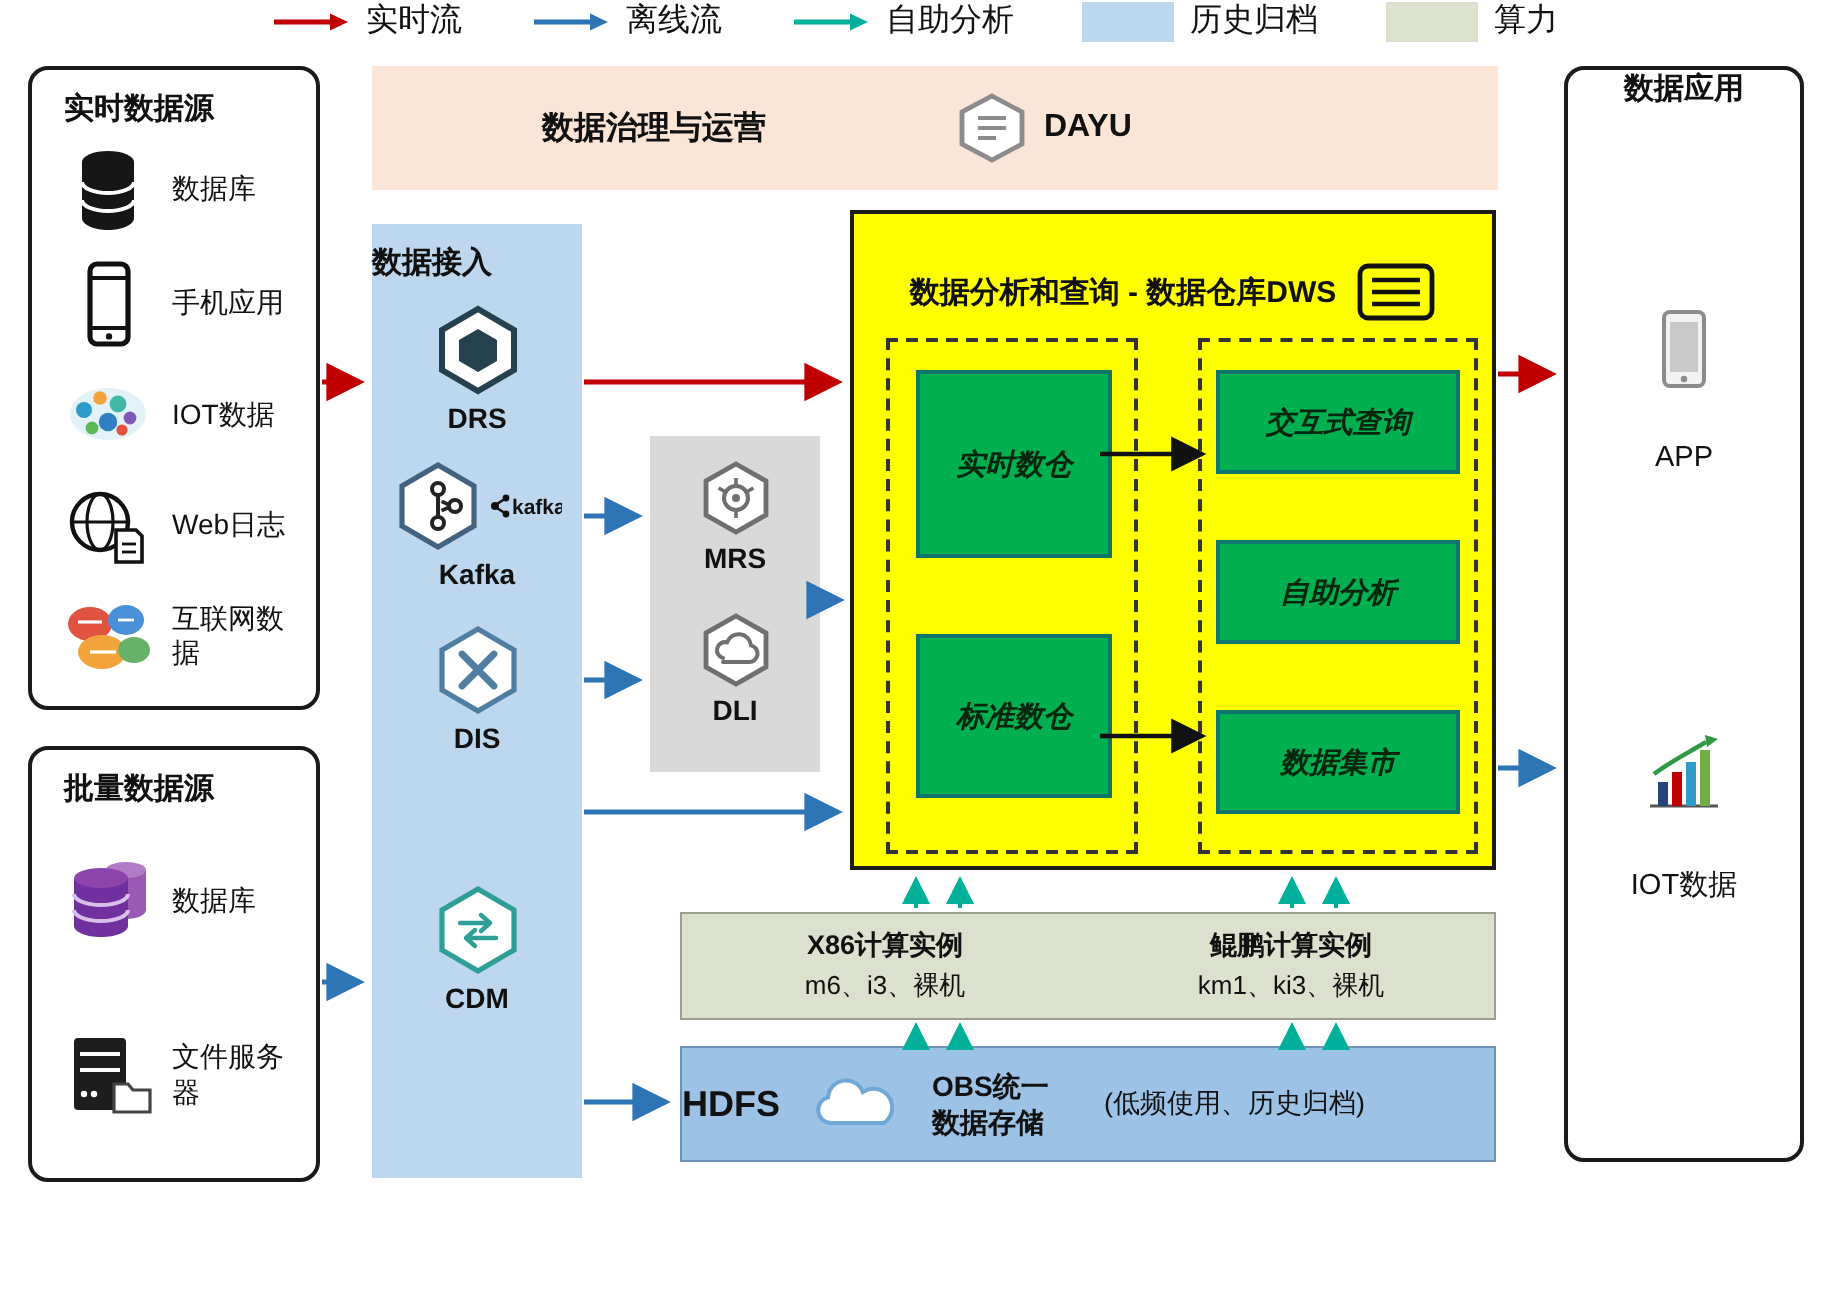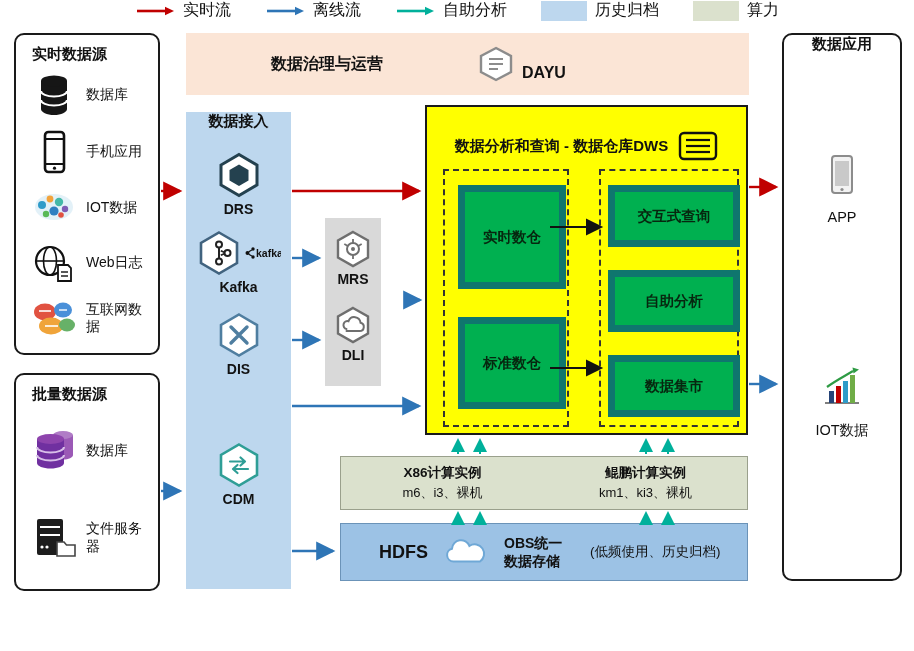--- a/index.html
+++ b/index.html
@@ -7,31 +7,31 @@
           font-family:"Liberation Sans","DejaVu Sans",sans-serif;color:#111;}
   .abs{position:absolute;box-sizing:border-box;}
   .panel{border:2px solid #1a1a1a;border-radius:10px;background:#fff;}
   .ttl{font-weight:bold;font-size:15px;color:#111;}
   .src-items{display:flex;flex-direction:column;justify-content:space-around;flex:1;}
   .src-item{display:flex;align-items:center;gap:8px;padding:0 4px 0 10px;}
   .src-icon{width:48px;display:flex;justify-content:center;align-items:center;flex:none;}
   .src-label{font-size:14px;line-height:1.25;max-width:62px;}
   .col-item{position:absolute;left:0;width:100%;display:flex;flex-direction:column;align-items:center;gap:3px;}
   .col-label{font-weight:bold;font-size:14px;}
-  .gbox{position:absolute;background:#00b050;border:7px solid #0f766e;display:flex;align-items:center;
-        justify-content:center;font-weight:bold;font-size:14.5px;color:#06270f;text-align:center;}
+  .gbox{position:absolute;background:#00b050;border:2px solid #0f766e;display:flex;align-items:center;
+        justify-content:center;font-weight:bold;font-size:14.5px;color:#06270f;text-align:center;font-style:italic;}
   .dashed{position:absolute;border:2px dashed #333;}
   .compute-half{flex:1;display:flex;flex-direction:column;align-items:center;justify-content:center;gap:2px;}
   .c-title{font-weight:bold;font-size:13.5px;}
   .c-detail{font-size:13px;}
   .legend-row{position:absolute;left:0;right:0;top:610;display:flex;justify-content:center;
               align-items:center;gap:34px;}
   .legend-item{display:flex;align-items:center;gap:8px;font-size:16px;font-family:Liberation Mono, monospace;}
   .swatch{width:46px;height:20px;}
-  .app-item{position:absolute;left:0;width:100%;display:flex;flex-direction:column;align-items:center;gap:12px;}
+  .app-item{position:absolute;left:0;width:100%;display:flex;flex-direction:column;align-items:center;gap:24px;}
   .app-label{font-size:14.5px;}
   svg{display:block;}
 </style>
 </head>
 <body>
 
 <div class="canvas">
 
   <div class="abs panel" style="left:14px;top:33px;width:146px;height:322px;display:flex;flex-direction:column;padding:8px 4px;">
     <div class="ttl" style="padding:2px 0 2px 12px;">实时数据源</div>
@@ -128,35 +128,35 @@
             <path d="M26 26 h7 l2.5 3 h8.5 v11 h-18 z" fill="#fff" stroke="#444" stroke-width="1.6"></path>
           </svg>
         </span>
         <span class="src-label">文件服务器</span>
       </div>
     </div>
   </div>
 
   <div class="abs" style="left:186px;top:33px;width:563px;height:62px;background:#fbe5d6;display:flex;align-items:center;padding-left:85px;gap:95px;">
     <span class="ttl" style="font-size:16px;">数据治理与运营</span>
-    <span style="display:flex;align-items:flex-end;gap:8px;">
+    <span style="display:flex;align-items:center;gap:8px;">
       <span>
         <svg width="36" height="36" viewBox="0 0 36 36">
           <polygon points="18,2 33,10 33,26 18,34 3,26 3,10" fill="#fff" stroke="#8c8c8c" stroke-width="2.4"></polygon>
           <line x1="11" y1="13" x2="25" y2="13" stroke="#8c8c8c" stroke-width="2"></line>
           <line x1="11" y1="18" x2="25" y2="18" stroke="#8c8c8c" stroke-width="2"></line>
           <line x1="11" y1="23" x2="20" y2="23" stroke="#8c8c8c" stroke-width="2"></line>
         </svg>
       </span>
       <span class="ttl" style="font-size:16px;">DAYU</span>
     </span>
   </div>
 
   <div class="abs" style="left:186px;top:112px;width:105px;height:477px;background:#bdd7ee;">
-    <div class="ttl" style="text-align:center;">数据接入</div>
+    <div class="ttl" style="text-align:left;padding-top:10px;">数据接入</div>
 
     <div class="col-item" style="top:40px;">
       <span>
         <svg width="46" height="46" viewBox="0 0 46 46">
           <polygon points="23,2.5 41,13 41,33 23,43.5 5,33 5,13" fill="#fff" stroke="#24414f" stroke-width="3"></polygon>
           <polygon points="23,12.5 32.5,18 32.5,28.5 23,34 13.5,28.5 13.5,18" fill="#24414f"></polygon>
         </svg>
       </span>
       <span class="col-label">DRS</span>
     </div>
@@ -202,21 +202,21 @@
       <span>
         <svg width="46" height="46" viewBox="0 0 46 46">
           <polygon points="23,2.5 41,13 41,33 23,43.5 5,33 5,13" fill="#fff" stroke="#2f9e96" stroke-width="2.6"></polygon>
           <path d="M14 19.5 h14 M24.5 15.5 l4.5 4 l-4.5 4 M32 27 H18 M21.5 23 L17 27 l4.5 4" stroke="#2f9e96" stroke-width="2.2" fill="none" stroke-linecap="round" stroke-linejoin="round"></path>
         </svg>
       </span>
       <span class="col-label">CDM</span>
     </div>
   </div>
 
-  <div class="abs" style="left:325px;top:218px;width:56px;height:168px;background:#d9d9d9;">
+  <div class="abs" style="left:325px;top:218px;width:85px;height:168px;background:#d9d9d9;">
     <div class="col-item" style="top:12px;">
       <span>
         <svg width="38" height="38" viewBox="0 0 38 38">
           <polygon points="19,2 34,10.5 34,27.5 19,36 4,27.5 4,10.5" fill="#fff" stroke="#6f6f6f" stroke-width="2.4"></polygon>
           <circle cx="19" cy="19" r="6" fill="none" stroke="#6f6f6f" stroke-width="2"></circle>
           <circle cx="19" cy="19" r="2" fill="#6f6f6f"></circle>
           <line x1="19" y1="13" x2="19" y2="9" stroke="#6f6f6f" stroke-width="1.8"></line>
           <line x1="19" y1="25" x2="19" y2="29" stroke="#6f6f6f" stroke-width="1.8"></line>
           <line x1="13.8" y1="16" x2="10.3" y2="14" stroke="#6f6f6f" stroke-width="1.8"></line>
           <line x1="24.2" y1="16" x2="27.7" y2="14" stroke="#6f6f6f" stroke-width="1.8"></line>
@@ -262,21 +262,21 @@
     <div class="compute-half">
       <div class="c-title">X86计算实例</div>
       <div class="c-detail">m6、i3、裸机</div>
     </div>
     <div class="compute-half">
       <div class="c-title">鲲鹏计算实例</div>
       <div class="c-detail">km1、ki3、裸机</div>
     </div>
   </div>
 
-  <div class="abs" style="left:340px;top:523px;width:408px;height:58px;background:#9cc2e5;border:1px solid #6b93b8;display:flex;align-items:center;padding-left:38px;gap:14px;">
+  <div class="abs" style="left:340px;top:523px;width:408px;height:58px;background:#9cc2e5;border:1px solid #6b93b8;display:flex;align-items:center;gap:14px;">
     <span style="font-weight:bold;font-size:18px;">HDFS</span>
     <span>
       <svg width="48" height="30" viewBox="0 0 48 30">
         <path d="M38 24.5 H11.5 A6.5 6.5 0 0 1 10 11.7 A9 9 0 0 1 27.4 9 A7 7 0 0 1 38 24.5 Z" fill="#fff" stroke="#6fa8d6" stroke-width="2"></path>
       </svg>
     </span>
     <span style="font-weight:bold;font-size:14px;line-height:1.3;width:72px;">OBS统一数据存储</span>
     <span style="font-size:13.5px;">(低频使用、历史归档)</span>
   </div>
 

